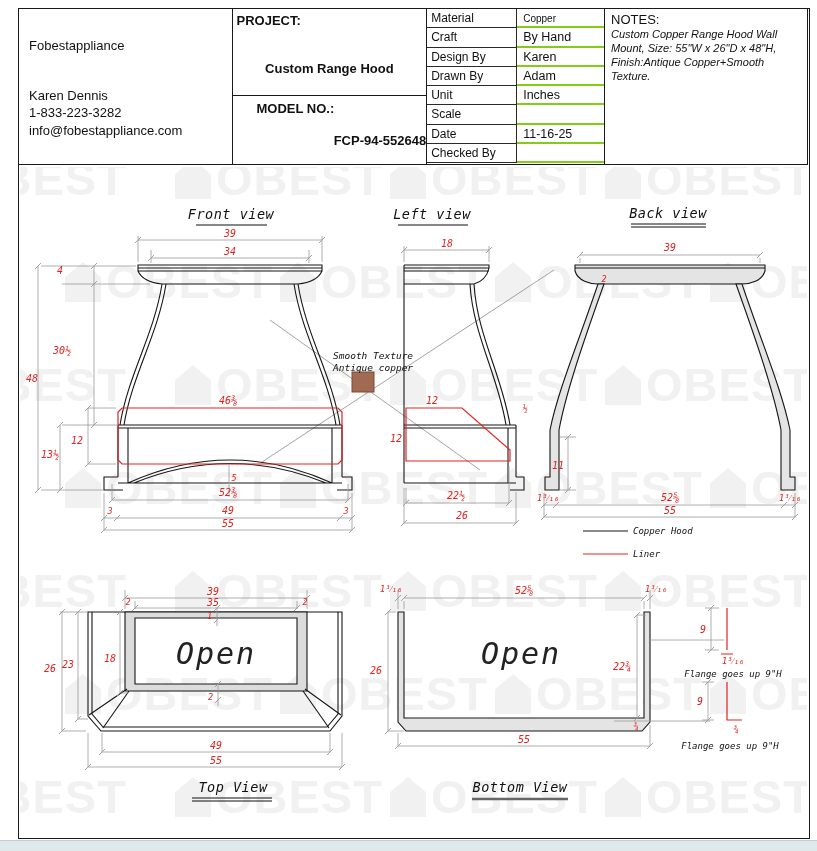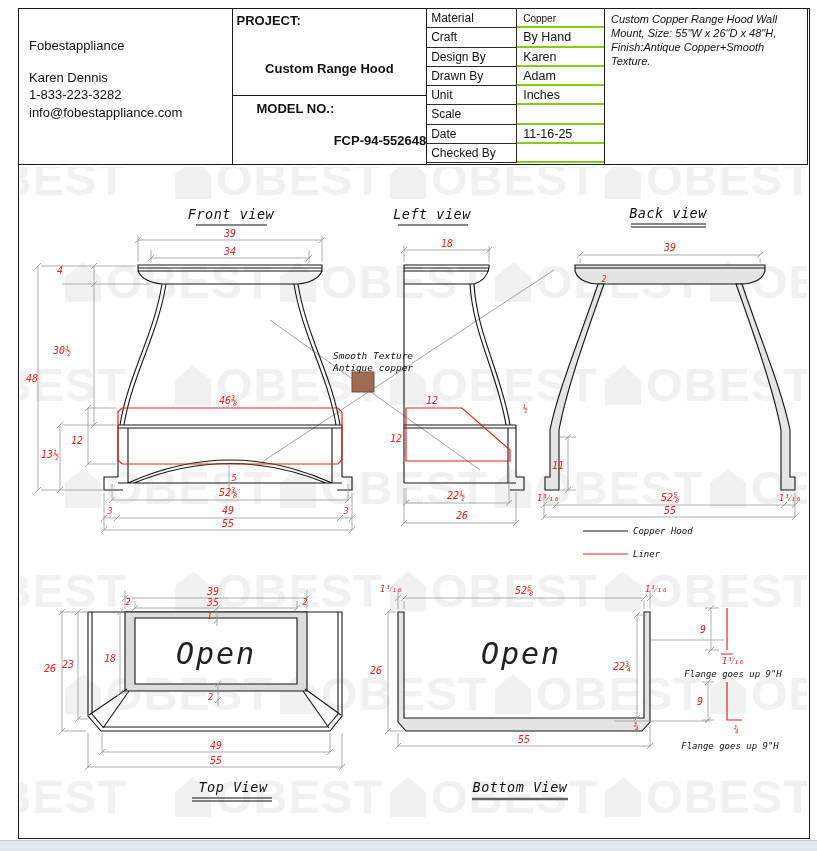--- a/index.html
+++ b/index.html
@@ -7,21 +7,21 @@
          font-family:"Liberation Sans",sans-serif;color:#111;}
   .page-edge{position:absolute;left:0;top:840px;width:817px;height:11px;
              background:#dfe8eb;border-top:1px solid #c3ced3;z-index:4;}
   .frame{position:absolute;left:18px;top:8px;width:790px;height:829px;
          border:1.5px solid #1a1a1a;z-index:2;pointer-events:none;}
   
   .tb{position:absolute;left:18px;top:8px;width:790px;height:157px;display:flex;
       background:#fff;z-index:3;border:1.5px solid #1a1a1a;box-sizing:border-box;}
   .tb-company{width:216px;border-right:1.5px solid #1a1a1a;box-sizing:border-box;
               padding:28px 0 0 10px;font-size:13px;line-height:1.35;}
-  .tb-company .co-name{margin-bottom:14px;}
+  .tb-company .co-name{margin-bottom:32px;}
   .tb-project{width:197px;border-right:1.5px solid #1a1a1a;box-sizing:border-box;position:relative;
               font-size:13px;font-weight:bold;}
   .tb-project .lbl{position:absolute;left:4px;top:4px;}
   .tb-project .proj-name{position:absolute;left:0;top:52px;width:100%;text-align:center;}
   .tb-project .divider{position:absolute;left:0;top:86px;width:100%;height:0;border-top:1.5px solid #1a1a1a;}
   .tb-project .model-lbl{position:absolute;left:4px;top:92px;margin-left:20px;}
   .tb-project .model-no{position:absolute;left:0;top:124px;width:100%;text-align:right;}
   .tb-specs{width:180px;border-right:1.5px solid #1a1a1a;box-sizing:border-box;
             display:grid;grid-template-columns:90px 1fr;grid-auto-rows:19.25px;}
   .spec-label{border-right:1px solid #2a2a2a;border-bottom:1px solid #2a2a2a;
@@ -406,19 +406,20 @@
       <div class="spec-label">Unit</div>
       <div class="spec-value">Inches</div>
       <div class="spec-label">Scale</div>
       <div class="spec-value"></div>
       <div class="spec-label">Date</div>
       <div class="spec-value">11-16-25</div>
       <div class="spec-label">Checked By</div>
       <div class="spec-value"></div>
     </div>
     <div class="tb-notes">
+      <div class="lbl">NOTES:</div>
       <div class="txt">Custom Copper Range Hood Wall Mount, Size: 55"W x 26"D x 48"H, Finish:Antique Copper+Smooth Texture.</div>
     </div>
   </div>
 
   <div class="frame"></div>
   <div class="page-edge"></div>
 </div>
 
 </body></html>

